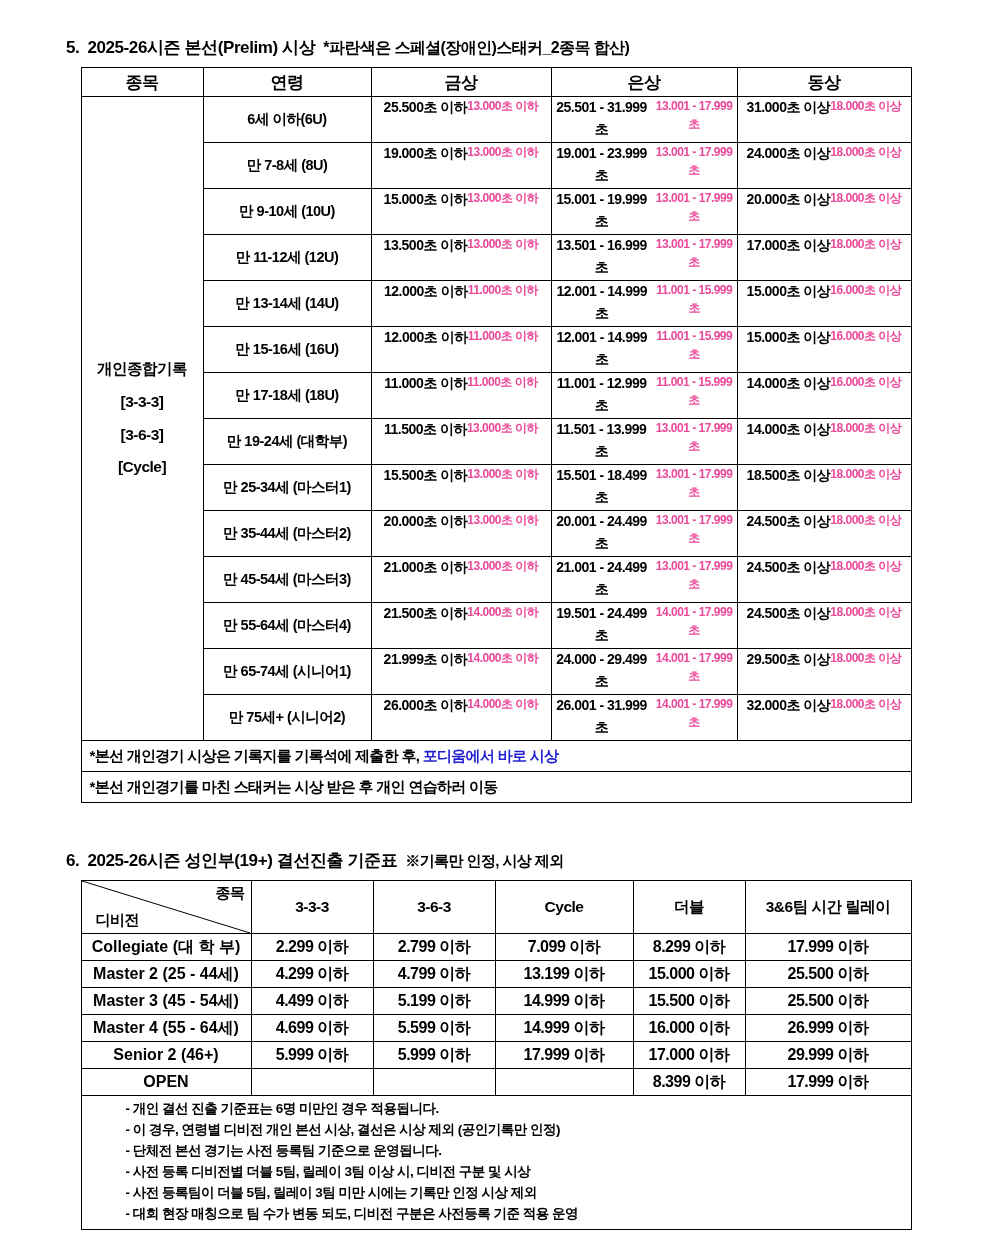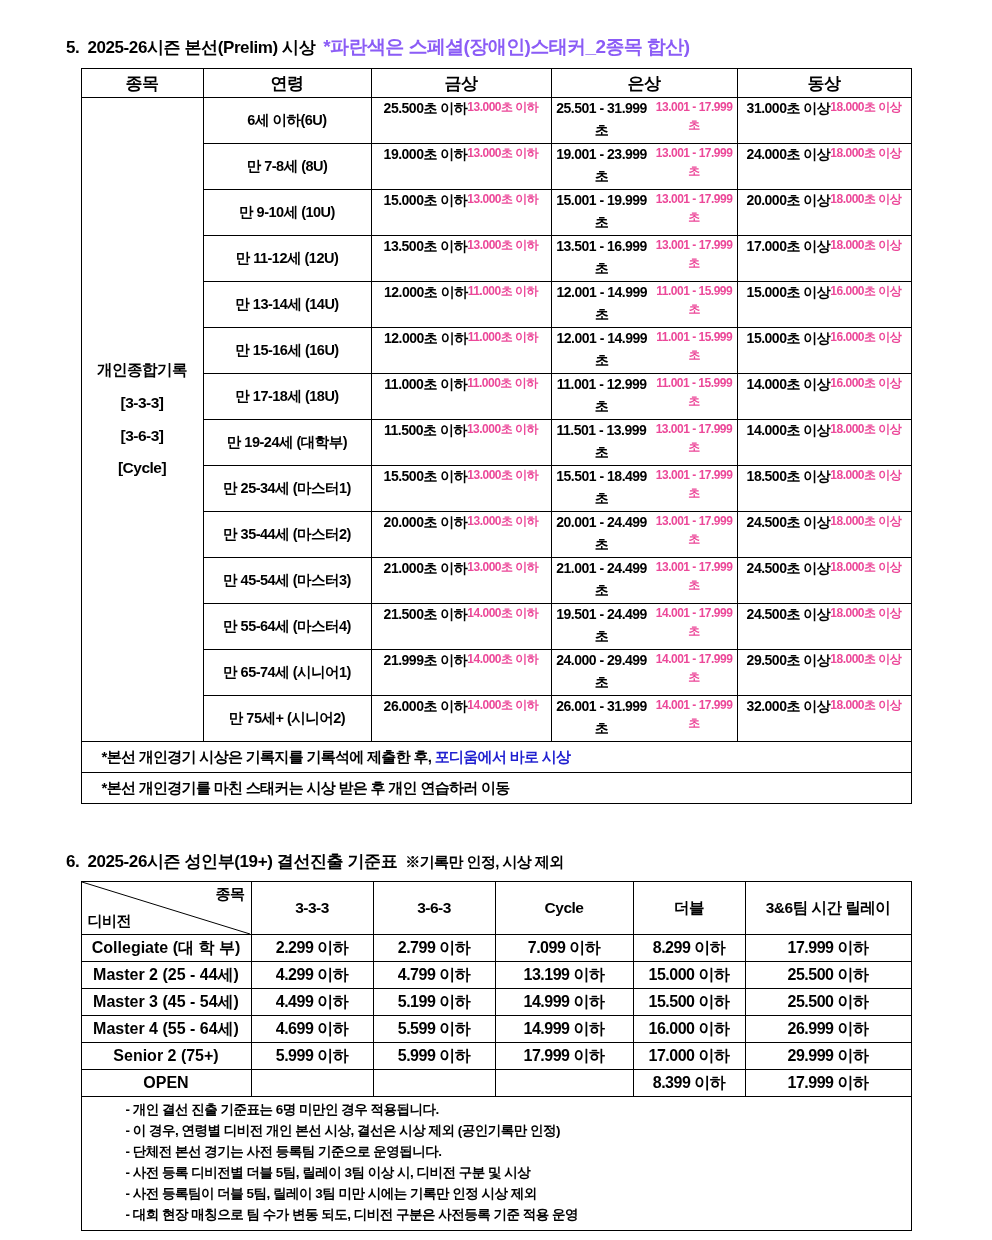--- a/index.html
+++ b/index.html
@@ -26,23 +26,23 @@
     display: flex;
     align-items: baseline;
     gap: 8px;
     font-weight: bold;
     font-size: 17px;
     margin: 8px 0 8px 26px;
     letter-spacing: -0.4px;
   }
   .sec-head .title { font-size: 17px; font-weight: bold; margin-top: 20px; }
   .sec-head .note {
-    font-size: 19px;
-    font-weight: bold;
-    color: #8b5cf6;
+    font-size: 16px;
+    font-weight: bold;
+    color: #000000;
     letter-spacing: -0.6px;
     text-align: center;
   }
   .sec-head .note2 {
     font-size: 15px;
     font-weight: bold;
     color: #000;
     letter-spacing: -0.6px;
   }
 
@@ -88,21 +88,21 @@
   .cell2 .sub {
     font-size: 12px;
     font-weight: bold;
     color: #ec4899;
     line-height: 1.5;
   }
   #prelim-table td.footnote {
     text-align: left;
     font-size: 15px;
     height: 30px;
-    padding-left: 20px;
+    padding-left: 8px;
     letter-spacing: -0.7px;
   }
   .blue { color: #1f1fd0; }
 
   
   #final-table { width: 830px; margin-top: 6px; }
   #final-table th {
     height: 52px;
     font-size: 15.5px;
   }
@@ -125,21 +125,21 @@
   }
   .diag-cell .tr-label {
     position: absolute;
     right: 6px;
     top: 3px;
     font-size: 15px;
     font-weight: bold;
   }
   .diag-cell .bl-label {
     position: absolute;
-    left: 6px;
+    left: 14px;
     bottom: 3px;
     font-size: 15px;
     font-weight: bold;
   }
   #final-table td.notes {
     text-align: left;
     font-size: 13.5px;
     padding: 3px 6px 4px 6px;
     height: auto;
     letter-spacing: -0.5px;
@@ -555,21 +555,21 @@
         </tr>
         <tr>
           <td class="div-name">Master 4 (55 - 64세)</td>
           <td>4.699 이하</td>
           <td>5.599 이하</td>
           <td>14.999 이하</td>
           <td>16.000 이하</td>
           <td>26.999 이하</td>
         </tr>
         <tr>
-          <td class="div-name">Senior 2 (75+)</td>
+          <td class="div-name">Senior 2 (46+)</td>
           <td>5.999 이하</td>
           <td>5.999 이하</td>
           <td>17.999 이하</td>
           <td>17.000 이하</td>
           <td>29.999 이하</td>
         </tr>
         <tr>
           <td class="div-name">OPEN</td>
           <td></td>
           <td></td>

